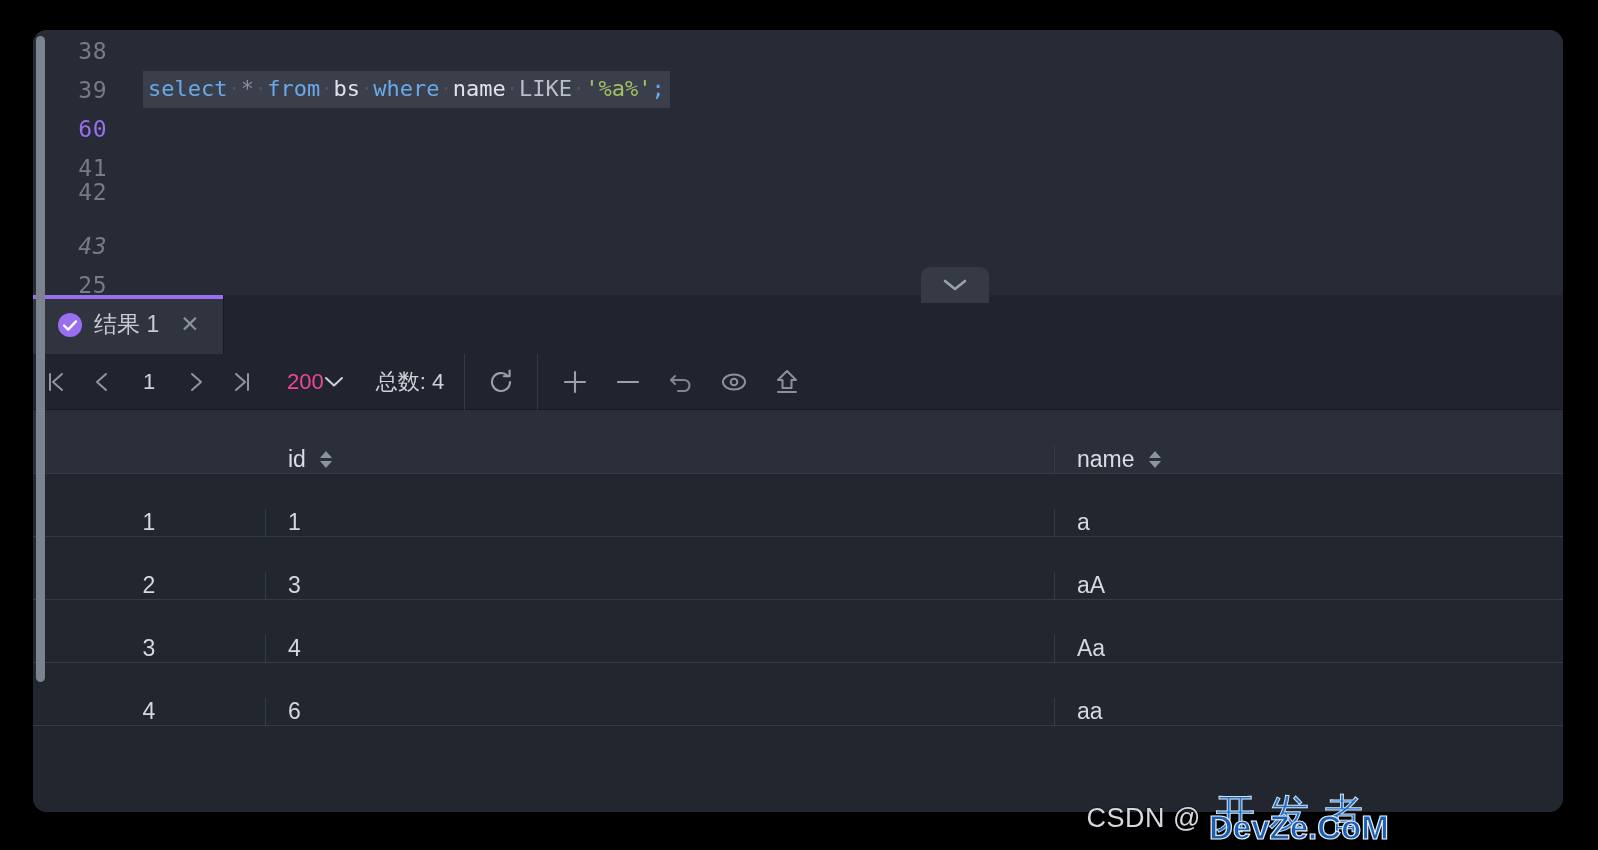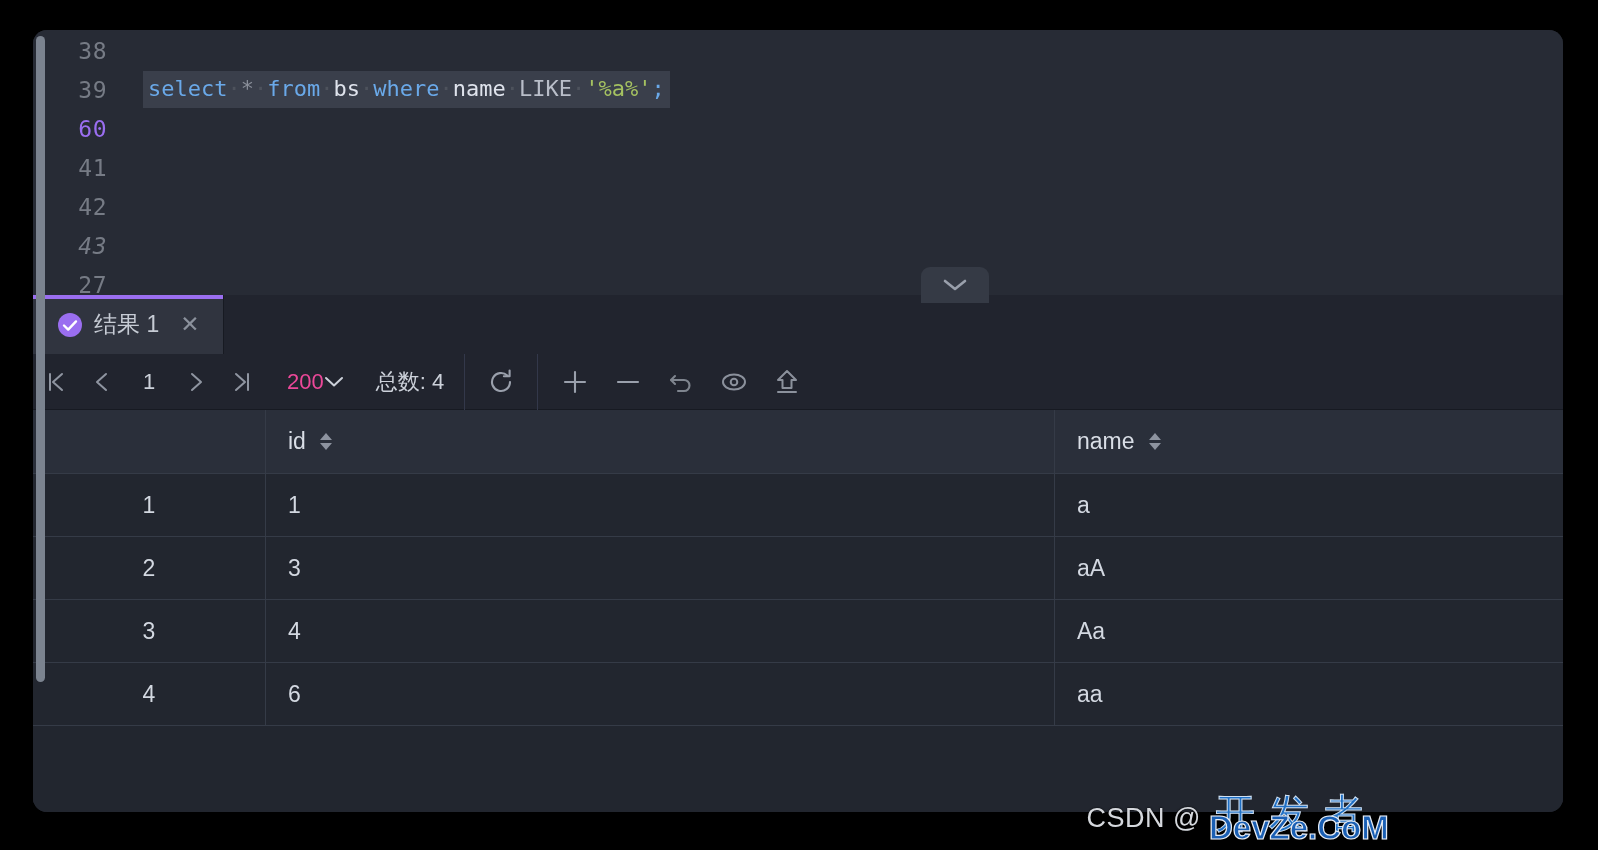--- a/index.html
+++ b/index.html
@@ -177,20 +177,21 @@
   .grid {
     position: absolute;
     left: 0; top: 380px;
     width: 1530px; height: 402px;
     background: #22262f;
   }
   .grow {
     display: flex;
     height: 63px;
     border-bottom: 1px solid #353b47;
+    align-items: flex-end;
   }
   .grow.header {
     background: #2a2f3a;
     height: 64px;
     border-bottom: 1px solid #353b47;
   }
   .gc-rownum {
     width: 233px;
     display: flex; align-items: center; justify-content: center;
     border-right: 1px solid #353b47;
@@ -283,28 +284,28 @@
           <div class="code-line" style="top: 40px;">
             <div class="lineno">39</div>
             <div class="code-text selected"><span class="tok-kw">select</span><span class="tok-dot">·</span><span class="tok-op">*</span><span class="tok-dot">·</span><span class="tok-kw">from</span><span class="tok-dot">·</span><span class="tok-id">bs</span><span class="tok-dot">·</span><span class="tok-kw">where</span><span class="tok-dot">·</span><span class="tok-id">name</span><span class="tok-dot">·</span><span class="tok-plain">LIKE</span><span class="tok-dot">·</span><span class="tok-str">'%a%'</span><span class="tok-kw">;</span></div>
           </div>
           <div class="code-line" style="top: 79px;">
             <div class="lineno current">60</div>
           </div>
           <div class="code-line" style="top: 118px;">
             <div class="lineno">41</div>
           </div>
-          <div class="code-line" style="top: 157px;">
+          <div class="code-line" style="top: 142px;">
             <div class="lineno">42</div>
           </div>
           <div class="code-line" style="top: 196px; font-style: italic;">
             <div class="lineno">43</div>
           </div>
           <div class="code-line" style="top: 235px;">
-            <div class="lineno">27</div>
+            <div class="lineno">25</div>
           </div>
         </div>
     </div>
 
     <div class="collapse-btn">
       <svg width="30" height="18" viewBox="0 0 30 18">
         <polyline points="5,5 15,13 25,5" fill="none" stroke="#9aa0ac" stroke-width="2.6" stroke-linecap="round" stroke-linejoin="round"></polyline>
       </svg>
     </div>
 

